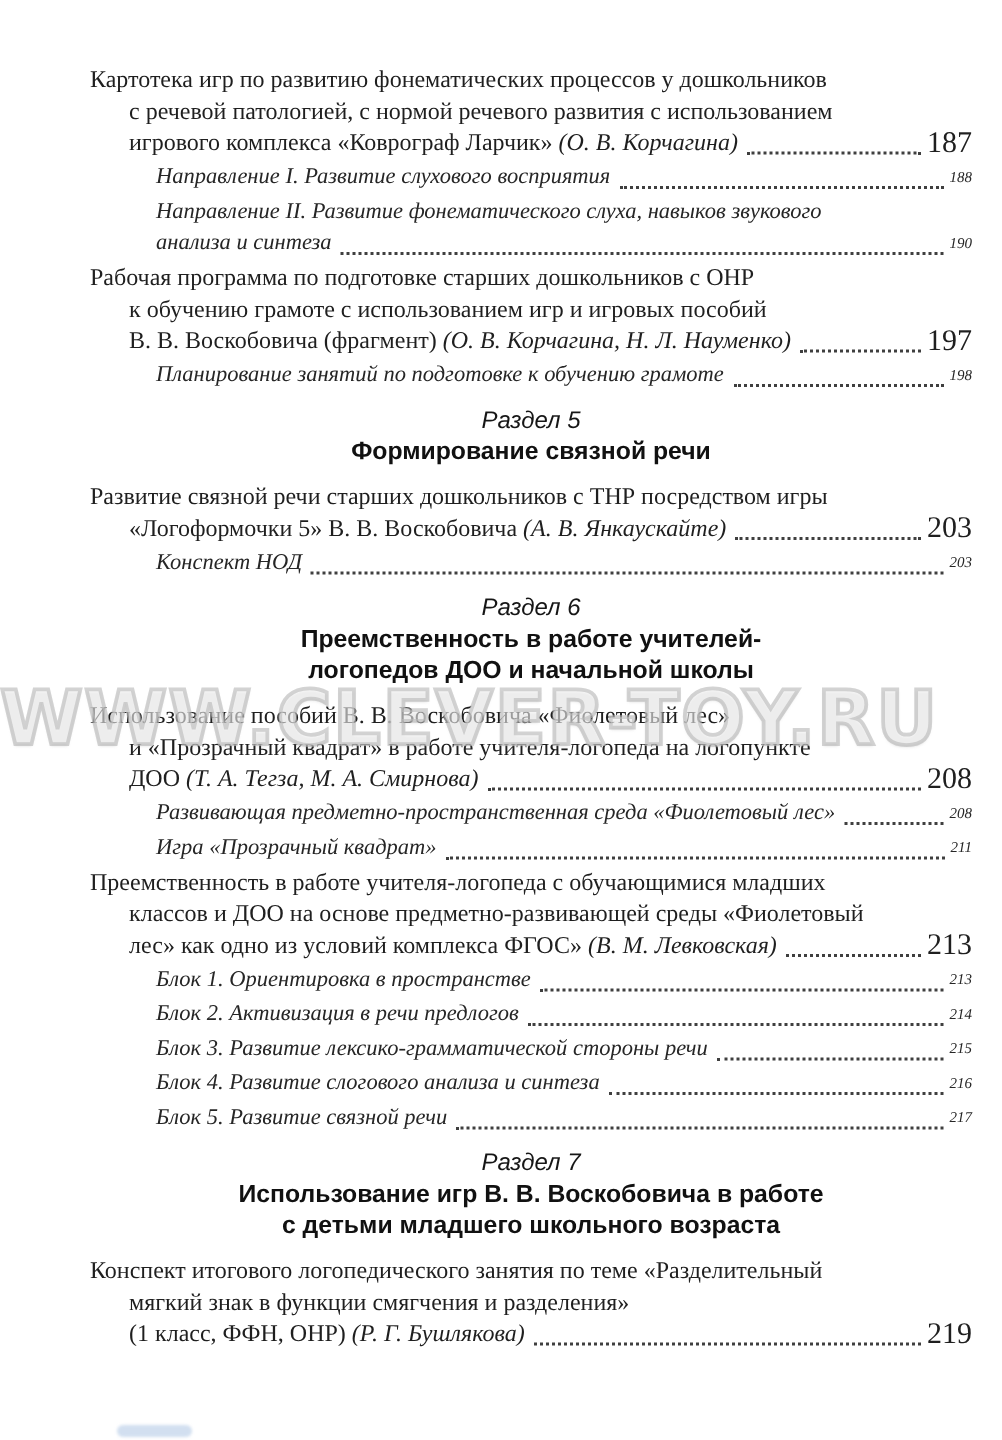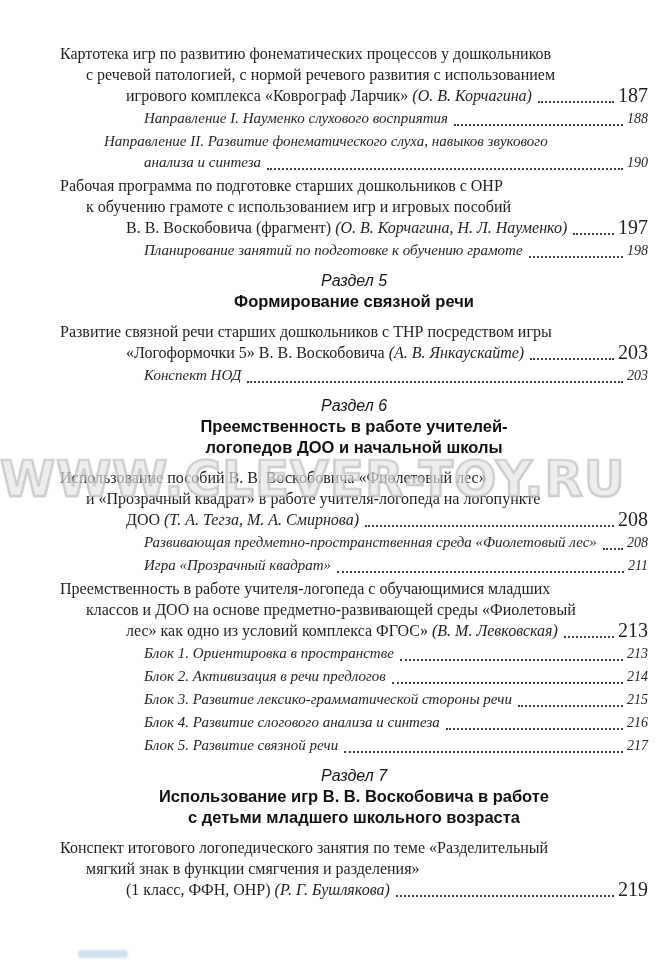--- a/index.html
+++ b/index.html
@@ -20,28 +20,28 @@
   .toc-item{margin:0;}
   .toc-item.main{font-size:16px;line-height:21px;margin-top:2px;}
   .toc-item.sub{
     font-size:15px;line-height:21px;font-style:italic;color:#262626;
     margin-top:2px;
   }
   .toc-item .line{white-space:nowrap;}
   .toc-item.main .line.cont{padding-left:26px;}
   .toc-item.sub  .line{padding-left:44px;}
   .line.last{display:flex;align-items:flex-end;}
-  .line.last .txt{flex:0 0 auto;margin-left:40px;}
+  .line.last .txt{flex:0 0 auto;}
   .dots{
     flex:1 1 auto;min-width:14px;
     margin:0 4px 3px 6px;
     border-bottom:2px dotted #3f3f3f;
   }
   .pg{flex:0 0 auto;font-size:20px;}
-  .toc-item.sub .pg{font-size:14px;}
+  .toc-item.sub .pg{font-size:10px;}
   .it{font-style:italic;}
   
   .section{
     text-align:center;
     font-family:"Liberation Sans","DejaVu Sans",sans-serif;
     margin:9px 0 9px;
   }
   .section-label{font-size:16px;line-height:21px;font-weight:400;color:#161616;font-style:italic;}
   .section-title{font-size:16.5px;line-height:21px;font-weight:700;color:#111111;}
   
@@ -77,21 +77,21 @@
         <div class="line"><span class="txt"><span>Картотека игр по развитию фонематических процессов у дошкольников</span></span></div>
         <div class="line cont"><span class="txt"><span>с речевой патологией, с нормой речевого развития с использованием</span></span></div>
         <div class="line cont last">
           <span class="txt"><span>игрового комплекса «Коврограф Ларчик» </span><span class="it">(О. В. Корчагина)</span></span>
           <span class="dots"></span>
           <span class="pg">187</span>
         </div>
       </div>
       <div class="toc-item sub">
         <div class="line last">
-          <span class="txt"><span>Направление I. Науменко слухового восприятия</span></span>
+          <span class="txt"><span>Направление I. Развитие слухового восприятия</span></span>
           <span class="dots"></span>
           <span class="pg">188</span>
         </div>
       </div>
       <div class="toc-item sub">
         <div class="line"><span class="txt"><span>Направление II. Развитие фонематического слуха, навыков звукового</span></span></div>
         <div class="line cont last">
           <span class="txt"><span>анализа и синтеза</span></span>
           <span class="dots"></span>
           <span class="pg">190</span>

